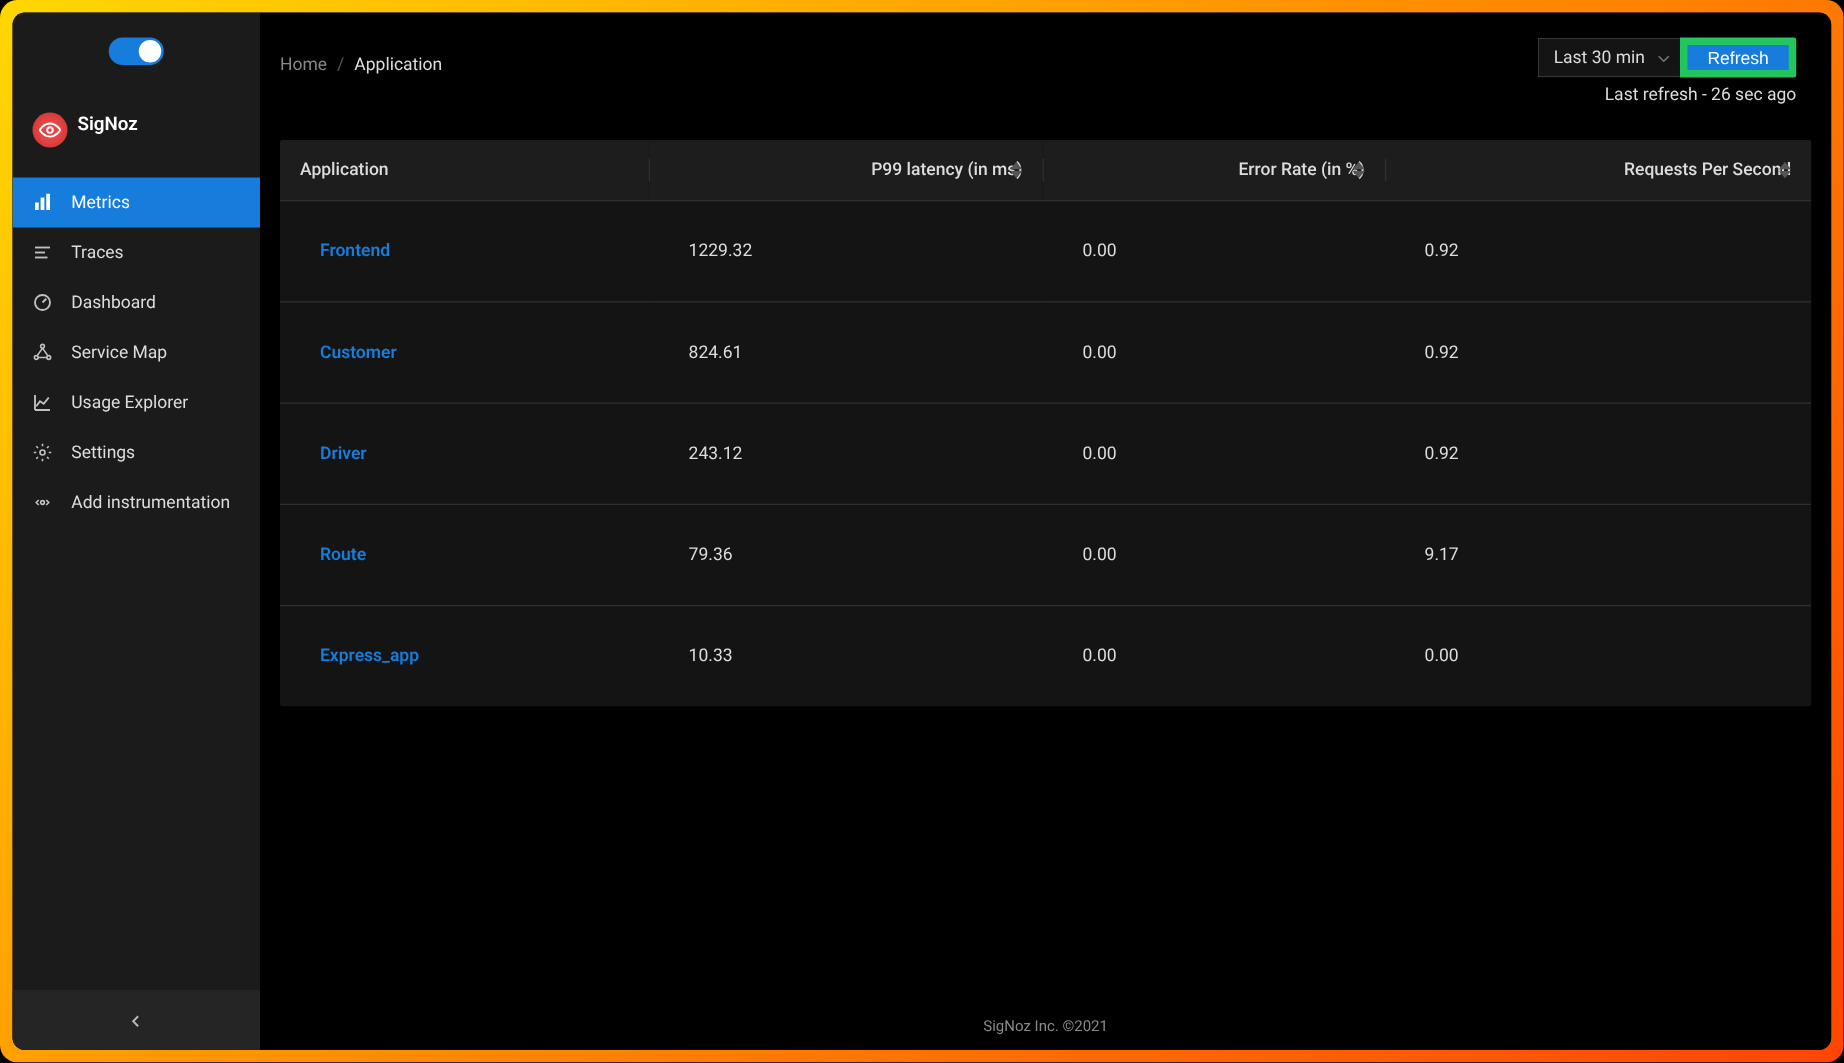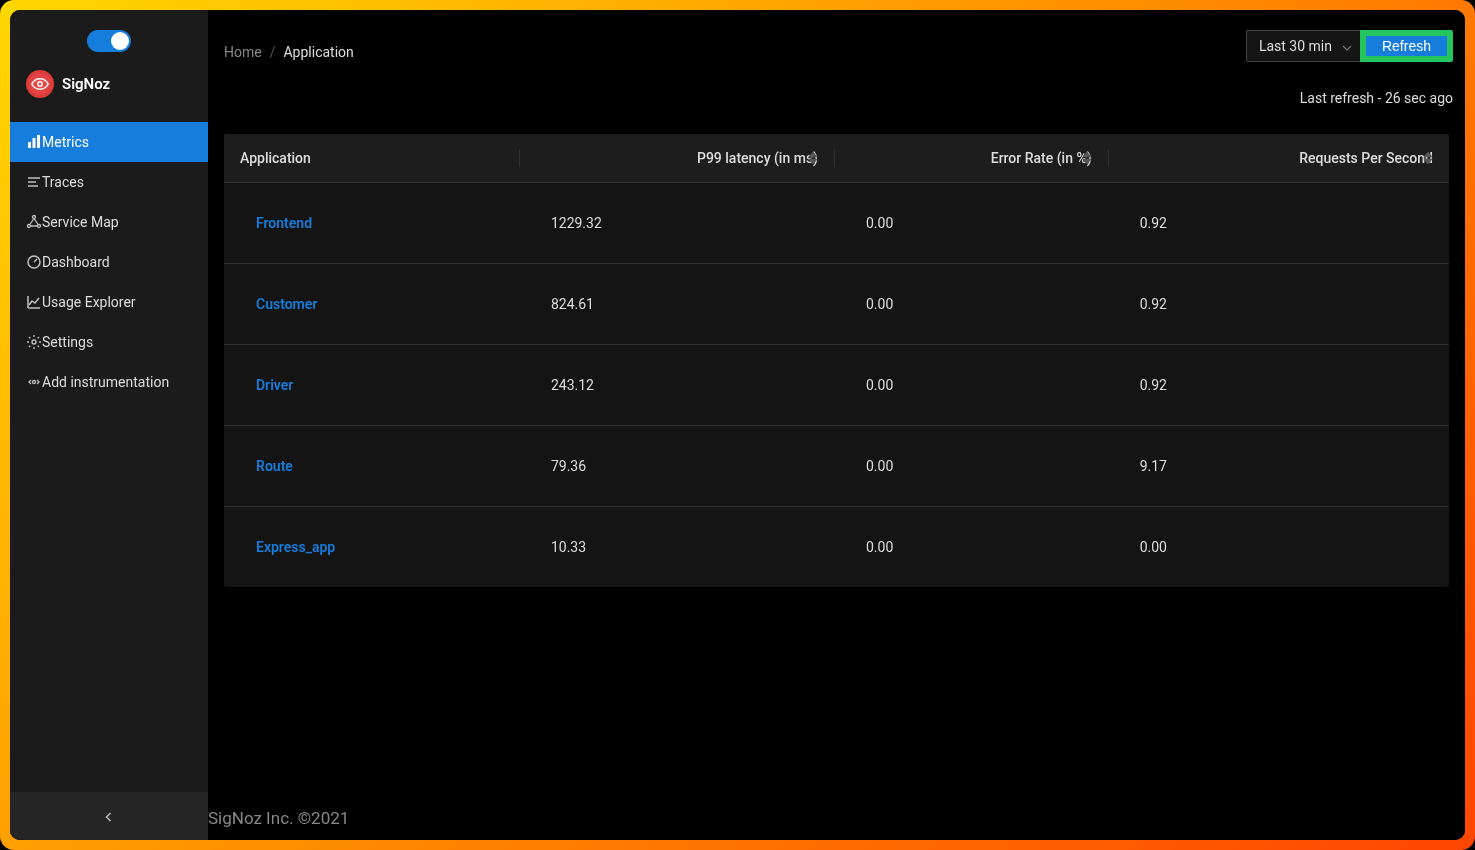--- a/index.html
+++ b/index.html
@@ -63,22 +63,23 @@
       position: absolute;
       width: 18px;
       height: 18px;
       background: #fff;
       border-radius: 50%;
       top: 2px;
       right: 2px;
     }
     .brand-row {
       display: flex;
-      align-items: center;
+      align-items: flex-start;
       gap: 8px;
+      margin-top: 20px;
     }
     .brand-icon {
       width: 28px;
       height: 28px;
       background: radial-gradient(circle at 50% 50%, #e64545 40%, #c72f2f 100%);
       border-radius: 50%;
       display: flex;
       align-items: center;
       justify-content: center;
     }
@@ -89,21 +90,21 @@
       color: #fff;
     }
     .nav-list {
       list-style: none;
       display: flex;
       flex-direction: column;
     }
     .nav-item {
       display: flex;
       align-items: center;
-      gap: 0;
+      gap: 15px;
       padding: 0 16px;
       height: 40px;
       font-size: 14px;
       color: #ddd;
       cursor: pointer;
     }
     .nav-item.active {
       background: #177ddc;
       color: #fff;
     }
@@ -129,40 +130,40 @@
       flex: 1;
       display: flex;
       flex-direction: column;
       background: #000;
       position: relative;
     }
     .topbar {
       display: flex;
       align-items: flex-start;
       justify-content: space-between;
-      padding: 20px 12px 0 16px;
+      padding: 20px 28px 0 16px;
     }
     .breadcrumb {
       display: flex;
       align-items: center;
       gap: 8px;
       font-size: 14px;
       color: #ddd;
       margin-top: 14px;
     }
     .breadcrumb .home {
       color: #888;
       cursor: pointer;
     }
     .breadcrumb .sep { color: #555; }
     .topbar-right {
       display: flex;
       flex-direction: column;
       align-items: flex-end;
-      gap: 28px;
+      gap: 6px;
     }
     .controls-row {
       display: flex;
       align-items: center;
       gap: 0;
     }
     .timerange-select {
       height: 32px;
       background: #141414;
       border: 1px solid #434343;
@@ -251,21 +252,22 @@
     .app-link {
       color: #177ddc;
       font-weight: 600;
       cursor: pointer;
     }
     .footer {
       position: absolute;
       bottom: 12px;
       left: 0;
       right: 0;
-      font-size: 17px;
+      text-align: center;
+      font-size: 12px;
       color: #888;
     }
   </style>
 </head>
 <body>
 
 <div class="outer-frame">
   <div class="inner-app">
 
     <aside class="sidebar">
@@ -300,37 +302,37 @@
             <svg viewBox="0 0 16 16" fill="none" stroke="currentColor" stroke-width="1.5">
                 <line x1="2" y1="4" x2="14" y2="4"></line>
                 <line x1="2" y1="8" x2="10" y2="8"></line>
                 <line x1="2" y1="12" x2="12" y2="12"></line>
               </svg>
           </span>
           <span>Traces</span>
         </li>
         <li class="nav-item">
           <span class="nav-icon">
+            <svg viewBox="0 0 16 16" fill="none" stroke="currentColor" stroke-width="1.5">
+                <circle cx="8" cy="8" r="6"></circle>
+                <path d="M8 8 L11 5"></path>
+              </svg>
+          </span>
+          <span>Dashboard</span>
+        </li>
+        <li class="nav-item">
+          <span class="nav-icon">
             <svg viewBox="0 0 16 16" fill="none" stroke="currentColor" stroke-width="1.3">
                 <circle cx="8" cy="3" r="1.5"></circle>
                 <circle cx="3" cy="12" r="1.5"></circle>
                 <circle cx="13" cy="12" r="1.5"></circle>
                 <path d="M8 4.5 L3.8 10.5 M8 4.5 L12.2 10.5 M4.5 12 L11.5 12"></path>
               </svg>
           </span>
           <span>Service Map</span>
-        </li>
-        <li class="nav-item">
-          <span class="nav-icon">
-            <svg viewBox="0 0 16 16" fill="none" stroke="currentColor" stroke-width="1.5">
-                <circle cx="8" cy="8" r="6"></circle>
-                <path d="M8 8 L11 5"></path>
-              </svg>
-          </span>
-          <span>Dashboard</span>
         </li>
         <li class="nav-item">
           <span class="nav-icon">
             <svg viewBox="0 0 16 16" fill="none" stroke="currentColor" stroke-width="1.5">
                 <path d="M2 14 L2 2"></path>
                 <path d="M2 14 L14 14"></path>
                 <polyline points="3,11 6,7 9,9 13,4"></polyline>
               </svg>
           </span>
           <span>Usage Explorer</span>

